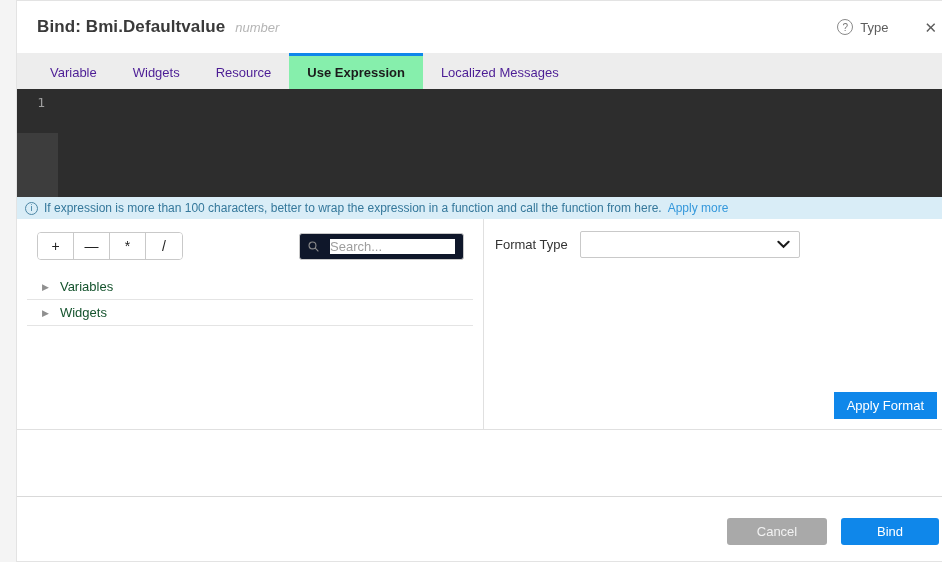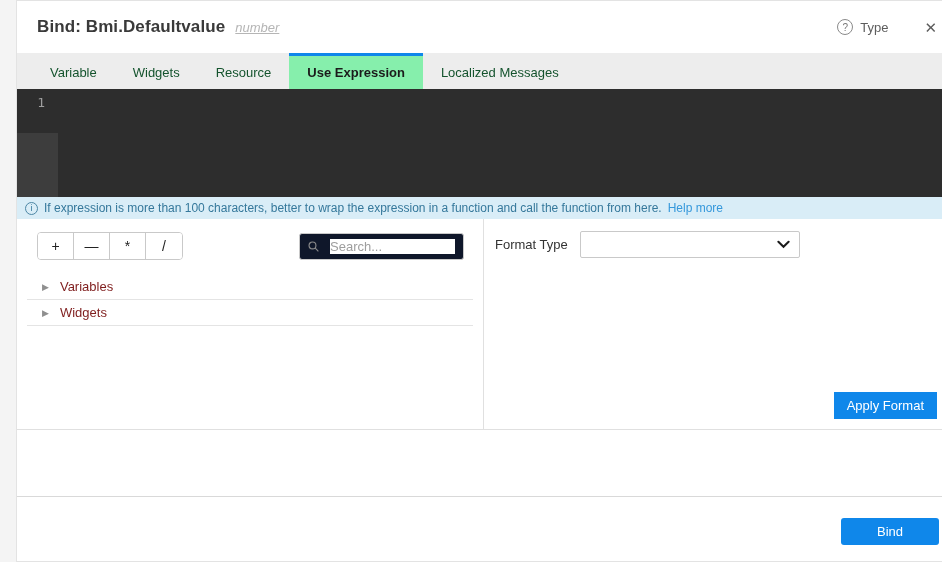--- a/index.html
+++ b/index.html
@@ -5,33 +5,33 @@
   * { margin:0; padding:0; box-sizing:border-box; }
   html,body { background:#f4f4f4; }
   body { font-family:"Liberation Sans", sans-serif; }
   .window {
     width:942px; height:562px; background:#fff; position:relative;
     border:1px solid #e3e3e3; overflow:hidden;margin-left:16px;
   }
   
   .header { height:52px; display:flex; align-items:center; padding:0 20px; background:#fff; }
   .title { font-size:17px; font-weight:700; color:#3a3a3a; letter-spacing:.1px; }
-  .subtitle { font-size:13px; font-style:italic; color:#b5b5b5; margin-left:10px;text-decoration:underline; }
+  .subtitle { font-size:13px; font-style:italic; color:#b5b5b5; margin-left:10px; }
   .header-spacer { flex:1; }
   .help { display:flex; align-items:center; gap:7px; color:#5d5d5d; font-size:13px; cursor:pointer; }
   .help-circle {
     width:16px; height:16px; border:1px solid #8a8a8a; border-radius:50%;
     display:flex; align-items:center; justify-content:center;
     font-size:10px; color:#777;
   }
   .close-btn { margin-left:36px; font-size:15px; color:#5d5d5d; cursor:pointer; line-height:1; }
   
   .tabbar { height:36px; background:#ededed; display:flex; padding-left:15px; }
   .tab {
-    display:flex; align-items:center; padding:0 18px; font-size:13px; color:#14532d;
+    display:flex; align-items:center; padding:0 18px; font-size:13px; color:#4c1d95;
     border-top:3px solid transparent; cursor:pointer;
   }
   .tab.active { background:#86efac; color:#1b1b1b; border-top-color:#0f87ea;font-weight:bold; }
   
   .editor { height:108px; position:relative; background:#2d2d2d; overflow:hidden; }
   .gutter { position:absolute; left:0; top:0; bottom:0; width:41px; background:#3d3d3d; }
   .gutter-active {
     position:absolute; left:0; top:0; width:41px; height:44px; background:#2d2d2d;
     font-family:"DejaVu Sans Mono", monospace; font-size:13px; line-height:16px;
     color:#9e9e9e; text-align:right; padding:6px 13px 0 0;
@@ -69,21 +69,21 @@
     display:flex; align-items:center; padding:0 8px; gap:11px; background:#0f172a;
   }
   .searchbox input { border:0; outline:0; font-size:13px; color:#333; width:100%; font-family:inherit; }
   .searchbox input::placeholder { color:#9e9e9e; }
   .tree { margin-top:14px; }
   .tree-row {
     height:26px; margin:0 10px; border-bottom:1px solid #e4e4e4;
     display:flex; align-items:center; padding-left:15px; gap:11px; cursor:pointer;
   }
   .caret { font-size:9px; color:#8f8f8f; }
-  .tree-label { font-size:13px; color:#7f1d1d; }
+  .tree-label { font-size:13px; color:#14532d; }
   
   .format-row { margin-top:12px; padding-left:11px; display:flex; align-items:center; }
   .format-label { font-size:13px; color:#333; width:85px; }
   .select {
     width:220px; height:27px; border:1px solid #c9c9c9; border-radius:2px; background:#fff;
     position:relative; cursor:pointer;
   }
   .select svg { position:absolute; right:9px; top:8px; }
   .apply-btn {
     position:absolute; right:20px; bottom:10px; height:27px; padding:0 13px;
@@ -122,21 +122,21 @@
   </div>
 
   <div class="editor">
     <div class="gutter"></div>
     <div class="gutter-active">1</div>
   </div>
 
   <div class="infobar">
     <span class="info-circle">i</span>
     <span>If expression is more than 100 characters, better to wrap the expression in a function and call the function from here.</span>
-    <span class="read-more">Help more</span>
+    <span class="read-more">Apply more</span>
   </div>
 
   <div class="body-region">
 
     <div class="left-panel">
       <div class="tools">
         <div class="opgroup">
           <button class="op">+</button>
           <button class="op">—</button>
           <button class="op">*</button>
@@ -173,16 +173,17 @@
         </div>
       </div>
       <button class="apply-btn">Apply Format</button>
     </div>
 
   </div>
 
   <div class="gap-section"></div>
 
   <div class="footer">
+    <button class="btn cancel-btn">Cancel</button>
     <button class="btn bind-btn">Bind</button>
   </div>
 
 </div>
 
 </body></html>

